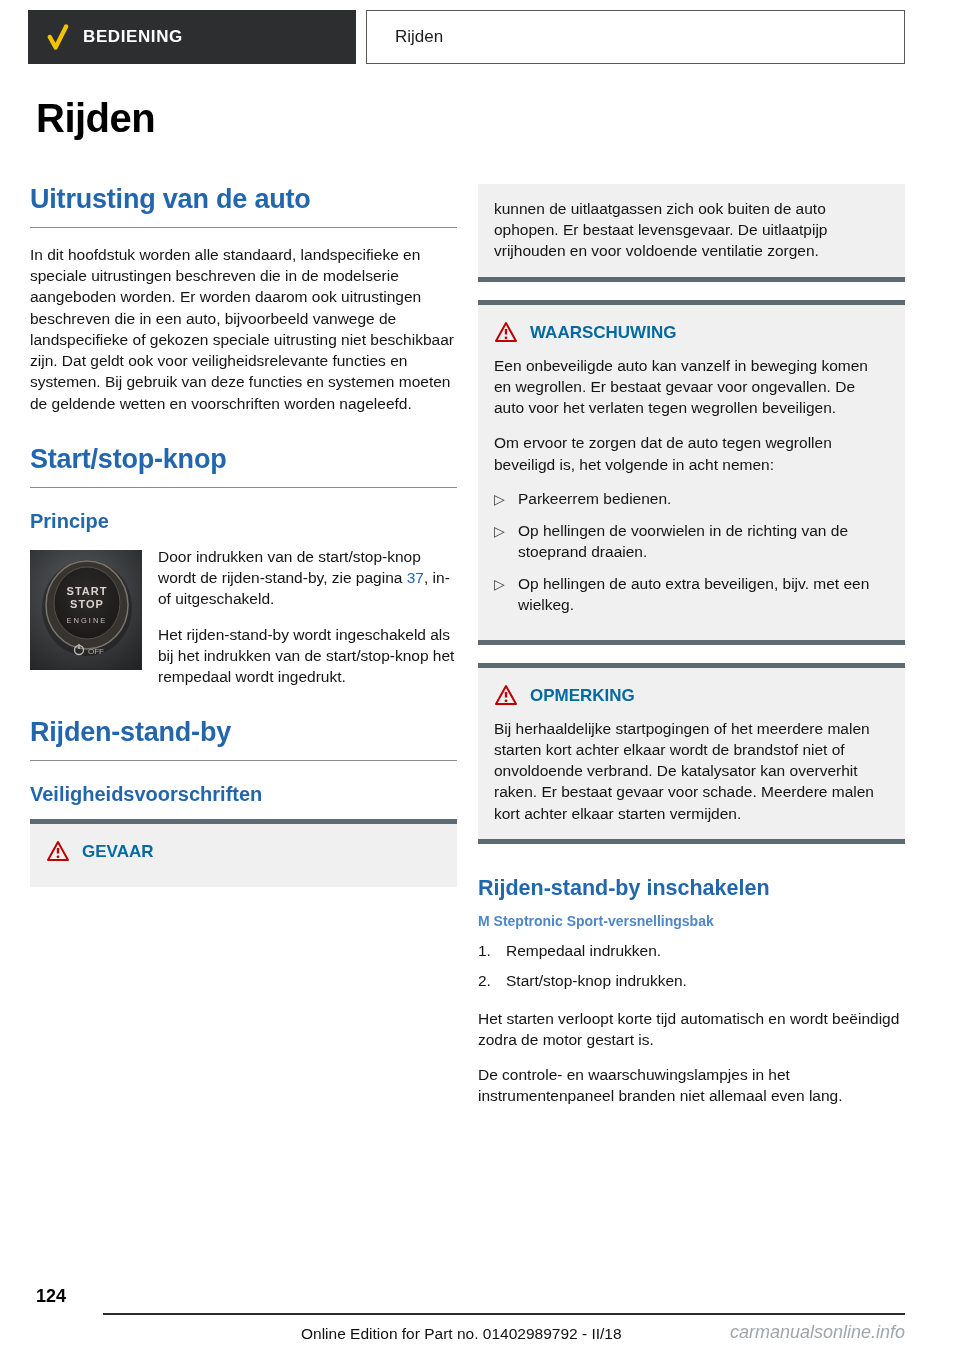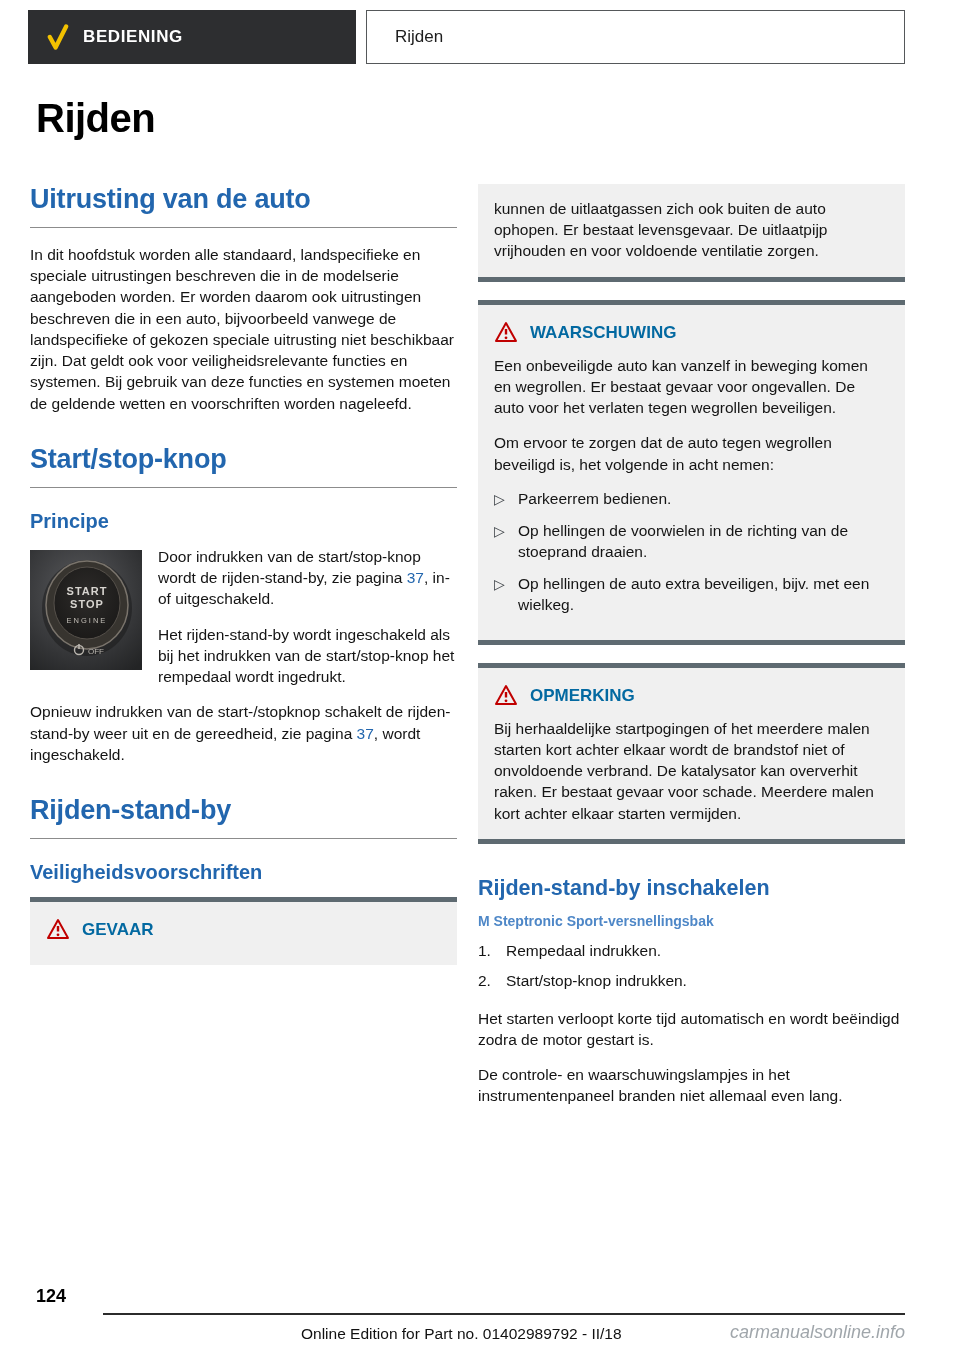--- a/index.html
+++ b/index.html
@@ -133,21 +133,20 @@
               <circle cx="49" cy="100" r="4.5" fill="none" stroke="#b9b5ae" stroke-width="1.4"></circle>
               <line x1="49" y1="94" x2="49" y2="99" stroke="#b9b5ae" stroke-width="1.6"></line>
               <text x="58" y="103.5" class="ss-txt-off">OFF</text>
             </g>
           </svg>
         </span>
         <p class="body"><span>Door indrukken van de start/stop-knop wordt de rijden-stand-by, zie pagina </span><a class="page-link">37</a><span>, in- of uitgeschakeld.</span></p>
         <p class="body">Het rijden-stand-by wordt ingeschakeld als bij het indrukken van de start/stop-knop het rempedaal wordt ingedrukt.</p>
       </div>
 
-      <p class="body clear"><span>Opnieuw indrukken van de start-/stopknop schakelt de rijden-stand-by weer uit en de gereedheid, zie pagina </span><a class="page-link">37</a><span>, wordt ingeschakeld.</span></p>
 
       <h2 class="h2">Rijden-stand-by</h2>
       <h3 class="h3">Veiligheidsvoorschriften</h3>
 
       <div class="notice top sect-box-gap">
         <div class="notice-title">
           <span class="warn-icon">
             <svg width="24" height="22" viewBox="0 0 24 22" aria-hidden="true">
               <path d="M12 2 L22 20 L2 20 Z" fill="none" stroke="var(--warn-red)" stroke-width="2" stroke-linejoin="round"></path>
               <line x1="12" y1="8" x2="12" y2="13.5" stroke="var(--warn-red)" stroke-width="2.4"></line>

